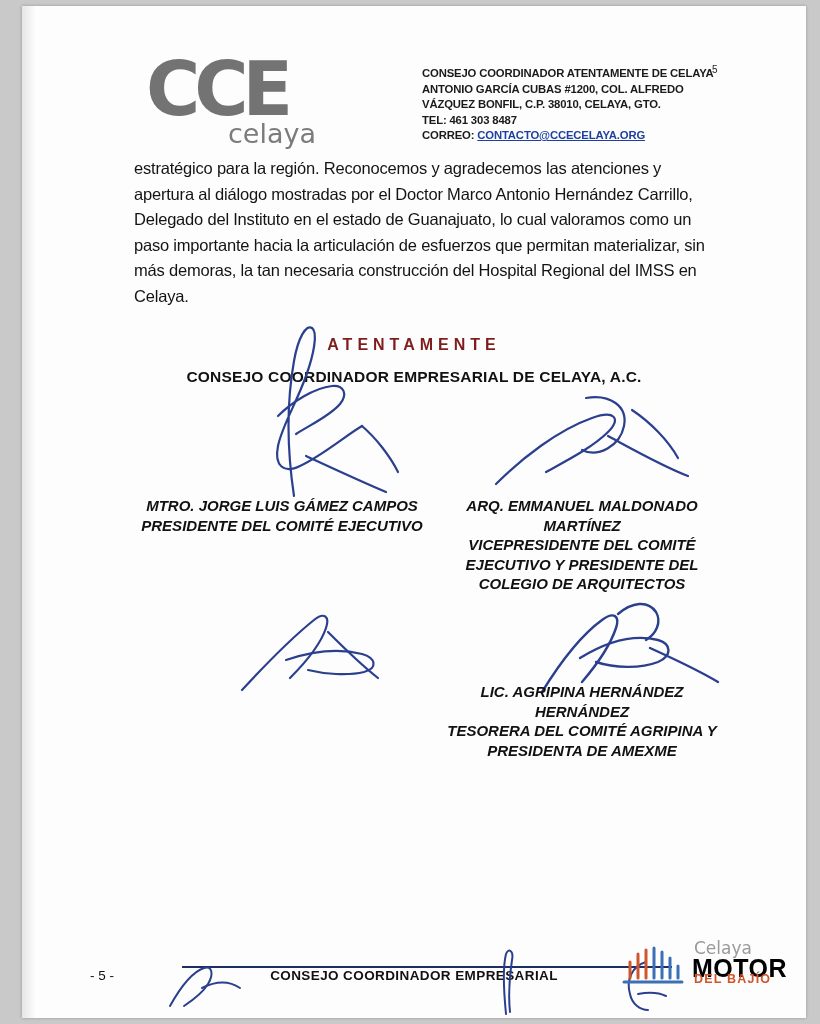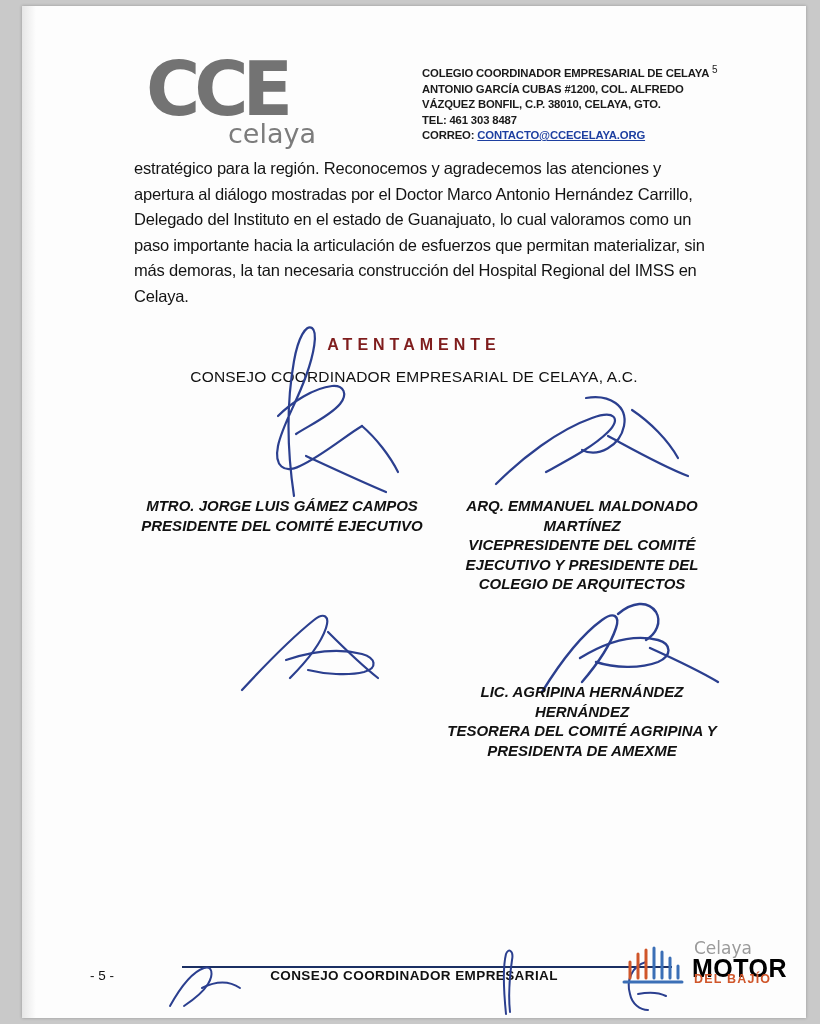--- a/index.html
+++ b/index.html
@@ -71,21 +71,21 @@
   
   .atentamente{
     position:absolute;left:0;top:330px;width:100%;
     text-align:center;
     font-size:16px;font-weight:bold;letter-spacing:5px;
     color:#7f1d1d;
   }
   .org-line{
     position:absolute;left:0;top:362px;width:100%;
     text-align:center;
-    font-size:15.5px;font-weight:normal;letter-spacing:.2px;
+    font-size:15.5px;font-weight:bold;letter-spacing:.2px;
     color:#111;
   }
 
   
   .sigblock{position:absolute;width:300px;text-align:center;}
   .sigblock .name,
   .sigblock .role{
     font-size:15px;line-height:19.5px;
     font-weight:bold;font-style:italic;
     color:#111;
@@ -141,21 +141,21 @@
   <div class="letterhead">
 
     <div class="logo">
       <div class="cce">CCE</div>
       <div class="celaya">celaya</div>
     </div>
 
     <div class="pagenum-top">5</div>
 
     <div class="addr">
-      <div>COLEGIO COORDINADOR EMPRESARIAL DE CELAYA</div>
+      <div>CONSEJO COORDINADOR ATENTAMENTE DE CELAYA</div>
       <div>ANTONIO GARCÍA CUBAS #1200, COL. ALFREDO</div>
       <div>VÁZQUEZ BONFIL, C.P. 38010, CELAYA, GTO.</div>
       <div>TEL: 461 303 8487</div>
       <div>
         <span>CORREO:</span>
         <span class="mail">CONTACTO@CCECELAYA.ORG</span>
       </div>
     </div>
   </div>
 

